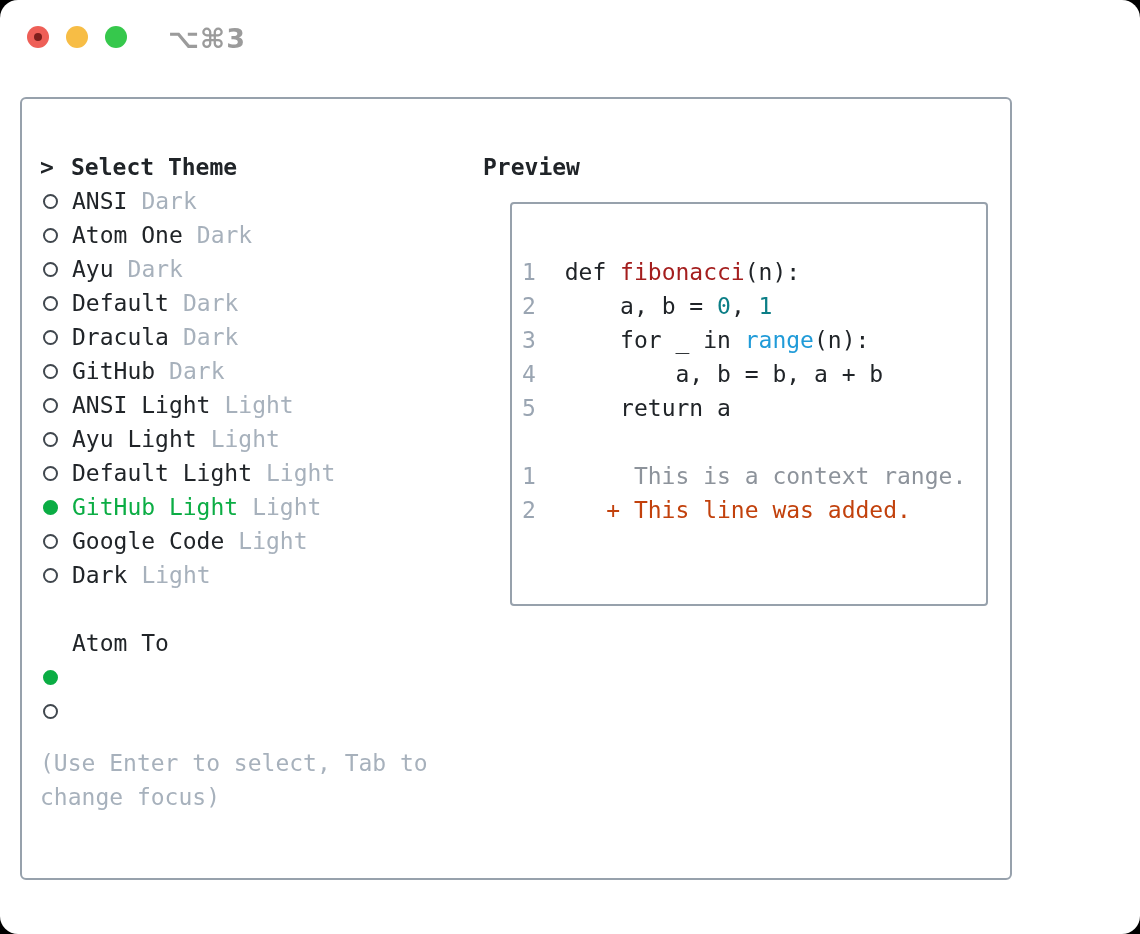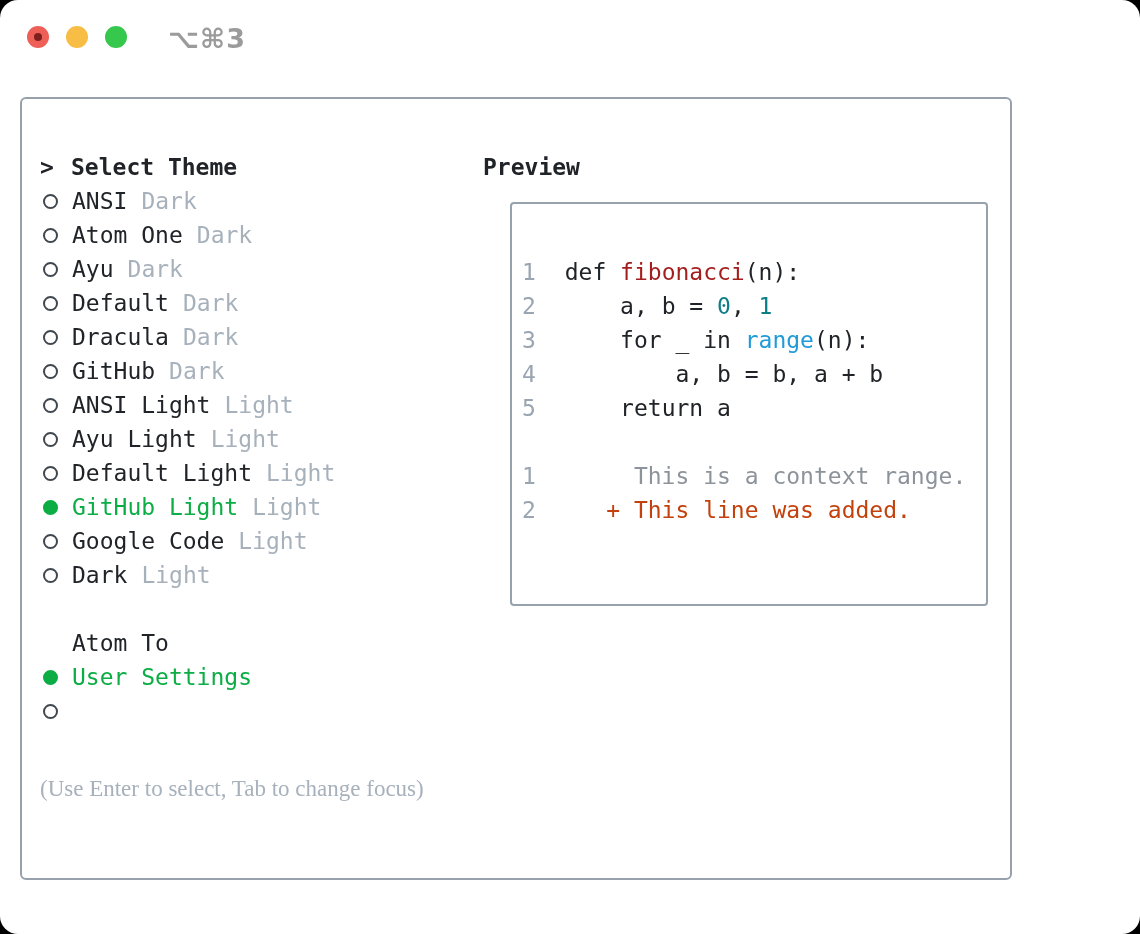--- a/index.html
+++ b/index.html
@@ -46,22 +46,22 @@
     flex:none; width:15px; height:15px; box-sizing:border-box;
     border:2px solid var(--radio_ring); border-radius:50%;
     margin:0 14px 0 3px;
   }
   .selected .radio { background:var(--selected_green); border-color:var(--selected_green); }
   .selected .t-name, .selected .a-label { color:var(--selected_green); }
   .t-variant { color:var(--muted); margin-left:14px; }
   .blank-row { height:34px; }
   .apply-head { padding-left:32px; }
   .help {
-    margin-top:44px; width:432px;
-    color:var(--muted); font-size:23px; line-height:34px;font-family:Liberation Serif, serif;
+    margin-top:18px; width:432px;
+    color:var(--muted); font-size:23px; line-height:34px;
   }
   
   .preview-title {
     position:absolute; left:461px; top:51px;
     font-size:23px; line-height:34px; font-weight:bold; color:var(--text);
   }
   .preview-box {
     position:absolute; left:488px; top:103px; width:478px; height:404px;
     border:2px solid var(--border); border-radius:4px; box-sizing:border-box;
     padding:51px 0 0 10px; overflow:hidden;
@@ -104,21 +104,21 @@
           <div class="row theme-item"><span class="radio"></span><span class="t-name">Dark</span><span class="t-variant">Light</span></div>
         </div>
 
       <div class="blank-row"></div>
 
       <div class="row apply-head">
         <span>Atom To</span>
       </div>
 
       <div id="apply-list">
-          <div class="row apply-item selected"><span class="radio"></span><span class="a-label">User Settings</span></div>
+          <div class="row apply-item selected"><span class="radio"></span></div>
           <div class="row apply-item"><span class="radio"></span></div>
         </div>
 
       <div class="help">(Use Enter to select, Tab to change focus)</div>
     </div>
 
     <div class="preview-title">Preview</div>
 
     <div class="preview-box">
       <div id="code-block">

